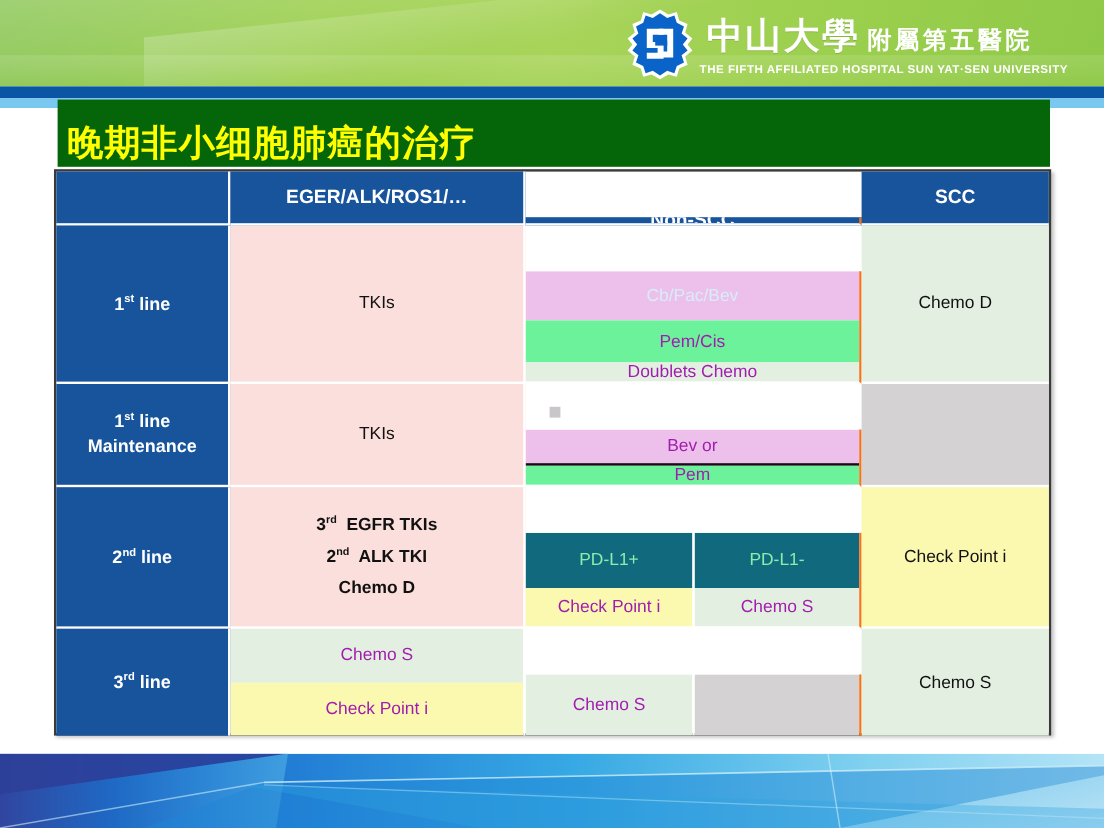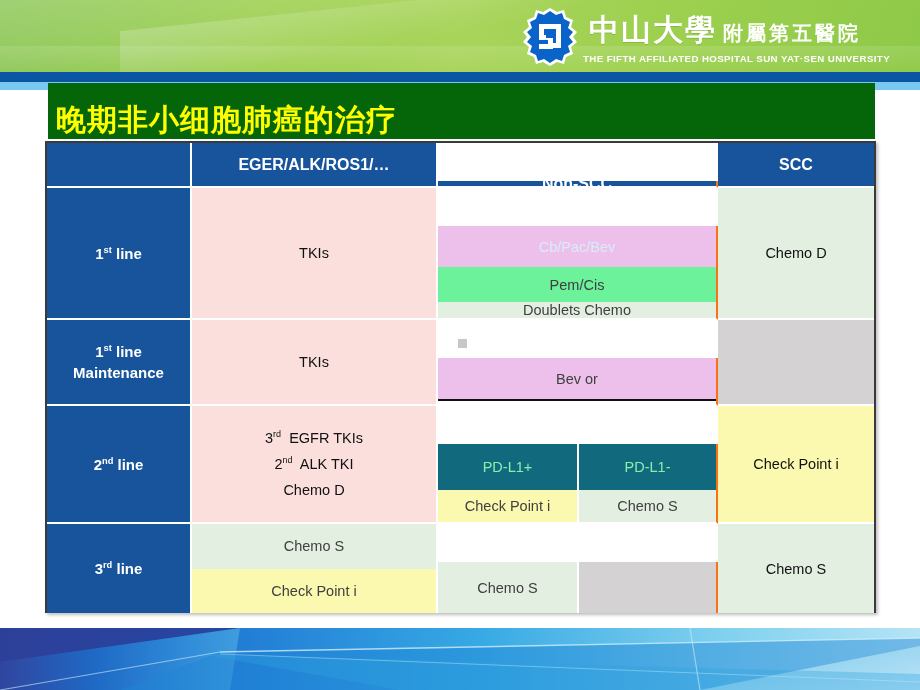--- a/index.html
+++ b/index.html
@@ -89,21 +89,21 @@
   .hdr{background:#17549c;color:#ffffff;font-weight:bold;font-size:16px;}
   .hrow{height:45px;}
   .r1{height:132px;}
   .r2{height:86px;}
   .r3{height:118px;}
   .r4{height:89px;border-bottom:none;}
   .r4 .cell{border-bottom:none;}
 
   .stack{display:flex;flex-direction:column;width:100%;height:100%;}
   .sub{display:flex;align-items:center;justify-content:center;text-align:center;
-       box-sizing:border-box;width:100%;font-size:14.5px;color:#404040;}
+       box-sizing:border-box;width:100%;font-size:14.5px;color:#a21caf;}
   .split{display:flex;width:100%;height:100%;}
   .half{flex:1 1 50%;display:flex;flex-direction:column;box-sizing:border-box;}
   .half + .half{border-left:2px solid #ffffff;}
 
   .bg-pink   {background:#fbdfdd;}
   .bg-violet {background:#edc0ec;}
   .bg-green  {background:#6bf29b;}
   .bg-pale   {background:#e3efe1;}
   .bg-grey   {background:#d4d2d3;}
   .bg-yellow {background:#fbf8b0;}
@@ -184,33 +184,34 @@
           <span>1</span><sup>st</sup><span> line</span><br>
           <span>Maintenance</span>
         </div>
       </div>
       <div class="cell c-onc bg-pink">TKIs</div>
       <div class="cell c-non" style="padding:0;">
         <div class="stack">
           <div class="sub bg-violet" style="height:43px;border-bottom:2px solid #111;position:relative;">
             <span>Bev or</span>
           </div>
+          <div class="sub bg-green" style="flex:1 1 auto;">Pem</div>
         </div>
       </div>
       <div class="cell c-scc bg-grey"></div>
     </div>
 
     <div class="trow r3">
       <div class="cell c-line">
         <div>
           <span>2</span><sup>nd</sup><span> line</span>
         </div>
       </div>
       <div class="cell c-onc bg-pink">
-        <div class="multi" style="line-height:26px;">
+        <div class="multi" style="line-height:26px;font-weight:bold;">
           <span>3<sup>rd</sup>&nbsp; EGFR TKIs</span><br>
           <span>2<sup>nd</sup>&nbsp; ALK TKI</span><br>
           <span>Chemo D</span>
         </div>
       </div>
       <div class="cell c-non" style="padding:0;">
         <div class="split">
           <div class="half">
             <div class="sub bg-teal" style="height:46px;">PD-L1+</div>
             <div class="sub bg-yellow" style="flex:1 1 auto;">Check Point i</div>

